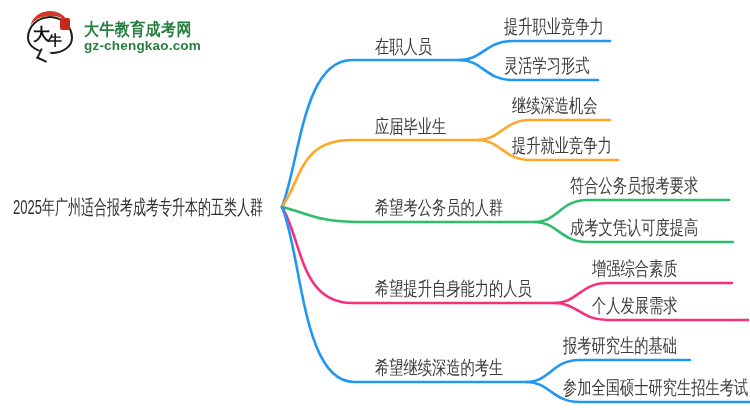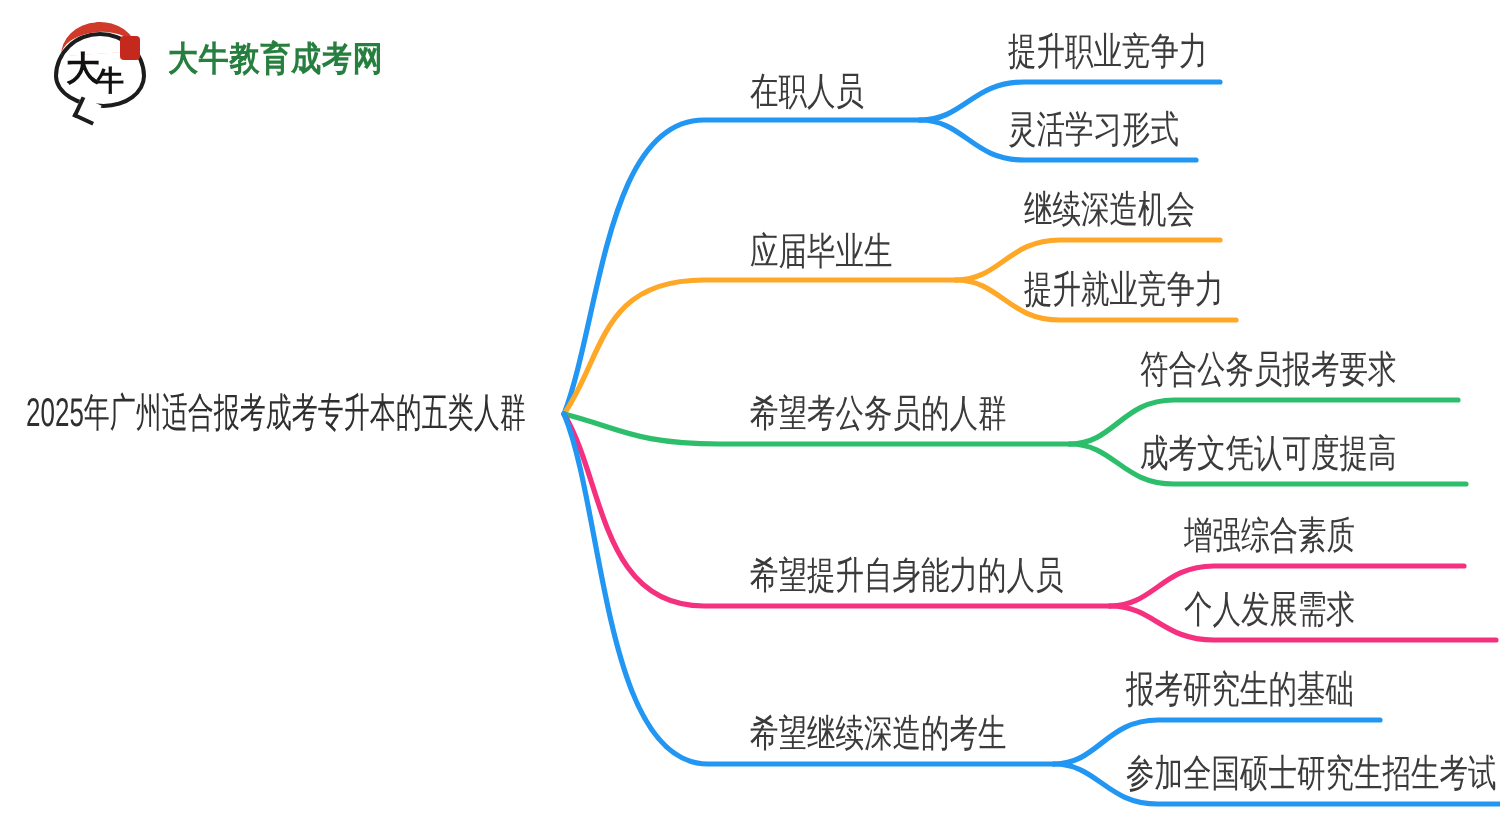--- a/index.html
+++ b/index.html
@@ -93,15 +93,16 @@
   <div class="node-label" style="left:563px; top:377px;">参加全国硕士研究生招生考试</div>
 
   <div id="logo">
     <div class="bubble"></div>
     <div class="bubble-tail"></div>
     <div class="arc"></div>
     <div class="char-da">大</div>
     <div class="char-niu">牛</div>
     <div class="seal"></div>
     <div class="logo-title">大牛教育成考网</div>
+    <div class="logo-url">gz-chengkao.com</div>
   </div>
 
 </div>
 
 </body></html>

